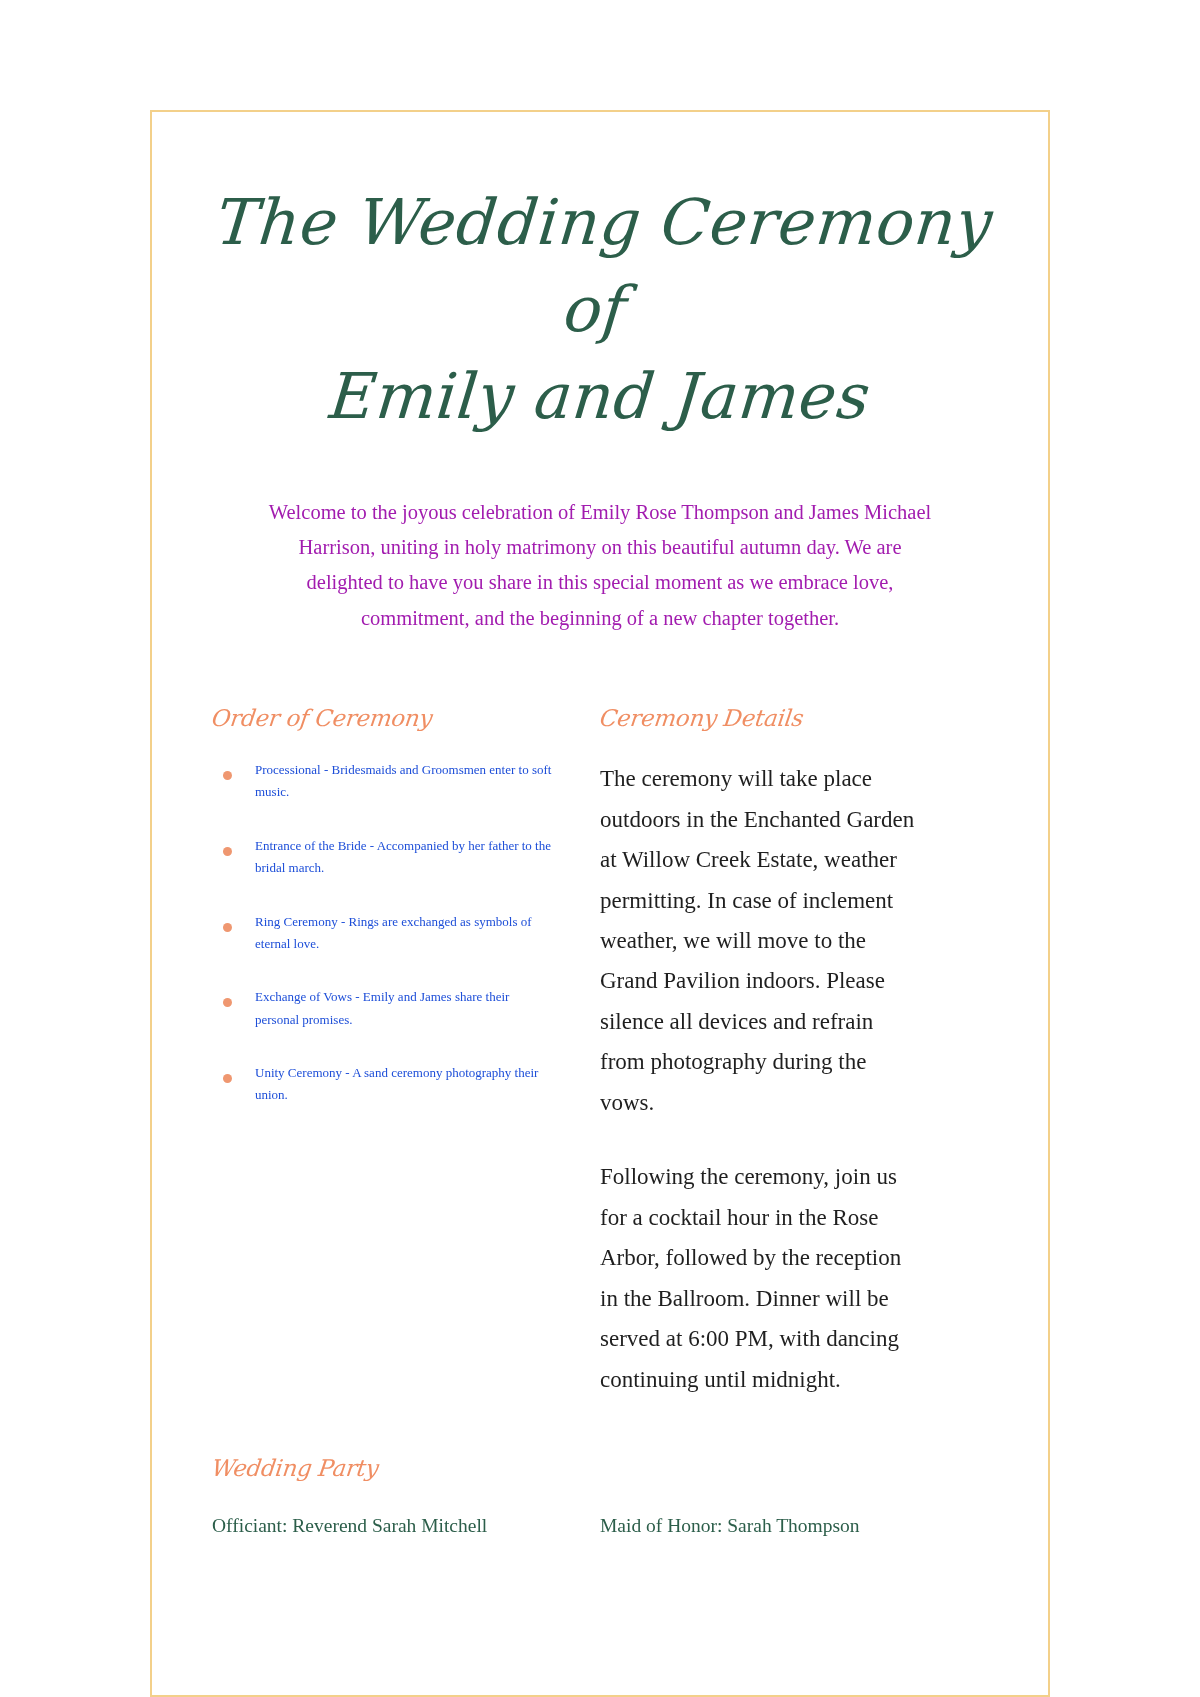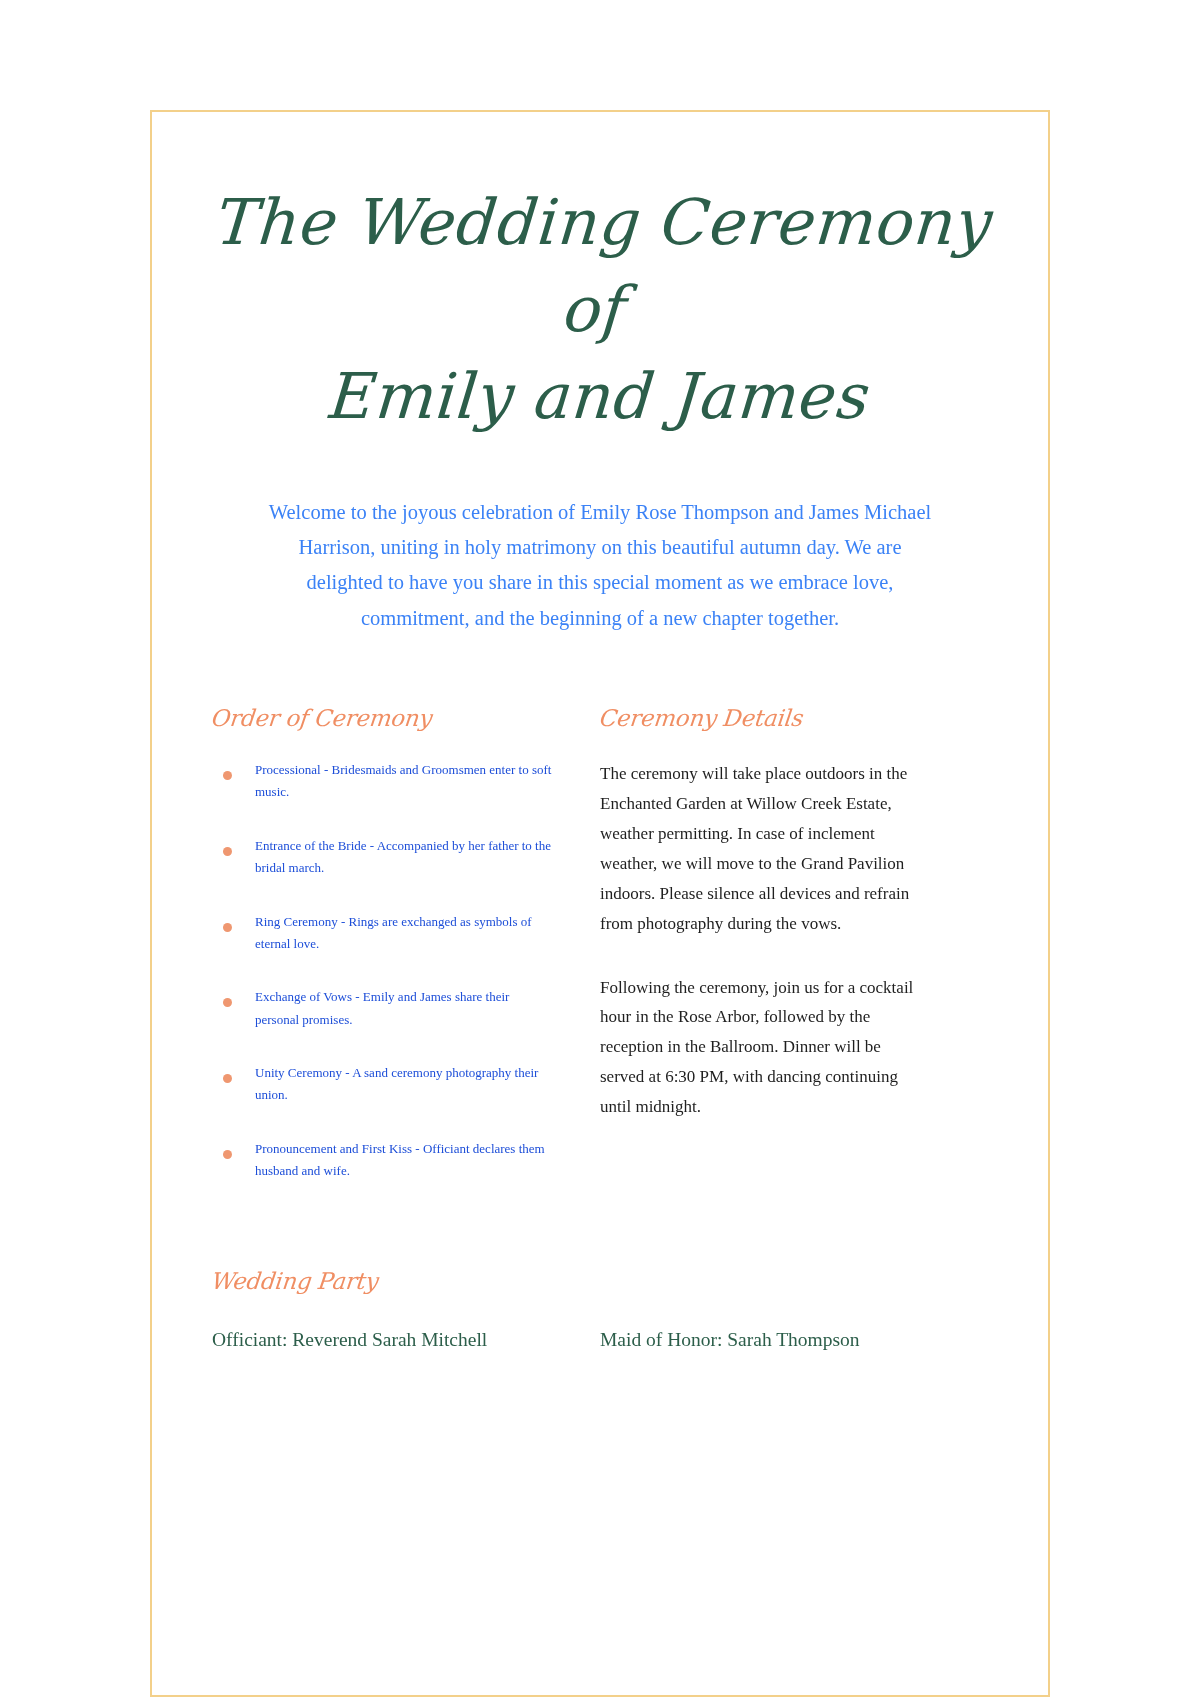--- a/index.html
+++ b/index.html
@@ -43,21 +43,21 @@
     margin: 0;
     transform: skewX(-6deg);
   }
 
   .intro-paragraph {
     margin: 54px auto 0 auto;
     width: 680px;
     text-align: center;
     font-size: 20.5px;
     line-height: 1.72;
-    color: #3b82f6;
+    color: #a21caf;
   }
 
   .columns {
     display: flex;
     margin-top: 70px;
     gap: 48px;
   }
 
   .col-left { width: 340px; }
   .col-right { width: 320px; }
@@ -93,21 +93,21 @@
     position: absolute;
     left: 11px;
     top: 12px;
     width: 9px;
     height: 9px;
     border-radius: 50%;
     background: #ef9770;
   }
 
   .details-paragraph {
-    font-size: 17px;
+    font-size: 23px;
     line-height: 1.76;
     color: #1f1f1f;
     margin: 0 0 34px 0;
   }
   .details-paragraph:last-child { margin-bottom: 0; }
 
   .wedding-party-section {
     margin-top: 56px;
   }
 
@@ -156,31 +156,27 @@
           <span>Ring Ceremony - Rings are exchanged as symbols of eternal love.</span>
         </li>
         <li class="ceremony-item">
           <span class="bullet-dot"></span>
           <span>Exchange of Vows - Emily and James share their personal promises.</span>
         </li>
         <li class="ceremony-item">
           <span class="bullet-dot"></span>
           <span>Unity Ceremony - A sand ceremony photography their union.</span>
         </li>
-        <li class="ceremony-item">
-          <span class="bullet-dot"></span>
-          <span>Pronouncement and First Kiss - Officiant declares them husband and wife.</span>
-        </li>
       </ul>
     </div>
 
     <div class="col-right">
       <div class="section-heading">Ceremony Details</div>
       <p class="details-paragraph">The ceremony will take place outdoors in the Enchanted Garden at Willow Creek Estate, weather permitting. In case of inclement weather, we will move to the Grand Pavilion indoors. Please silence all devices and refrain from photography during the vows.</p>
-      <p class="details-paragraph">Following the ceremony, join us for a cocktail hour in the Rose Arbor, followed by the reception in the Ballroom. Dinner will be served at 6:30 PM, with dancing continuing until midnight.</p>
+      <p class="details-paragraph">Following the ceremony, join us for a cocktail hour in the Rose Arbor, followed by the reception in the Ballroom. Dinner will be served at 6:00 PM, with dancing continuing until midnight.</p>
     </div>
 
   </div>
 
   <div class="wedding-party-section">
     <div class="section-heading">Wedding Party</div>
     <div class="party-grid">
       <div class="party-col">
         <div class="party-entry">Officiant: Reverend Sarah Mitchell</div>
       </div>

